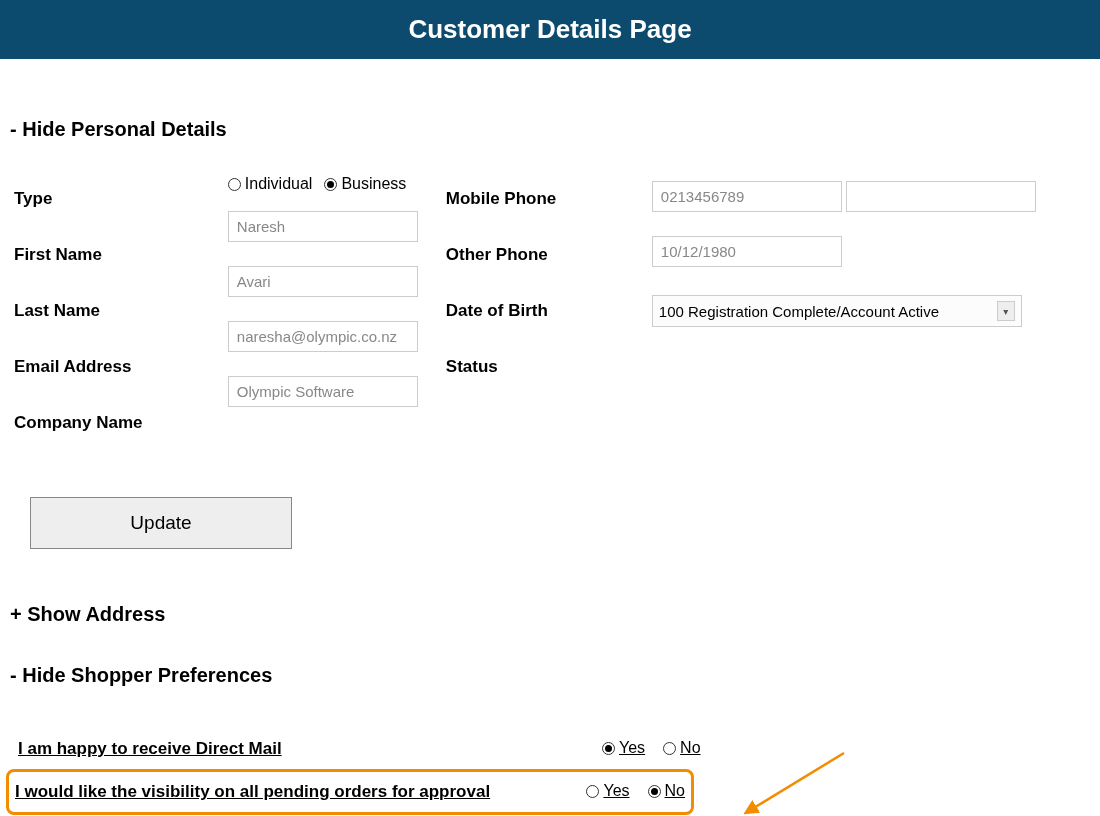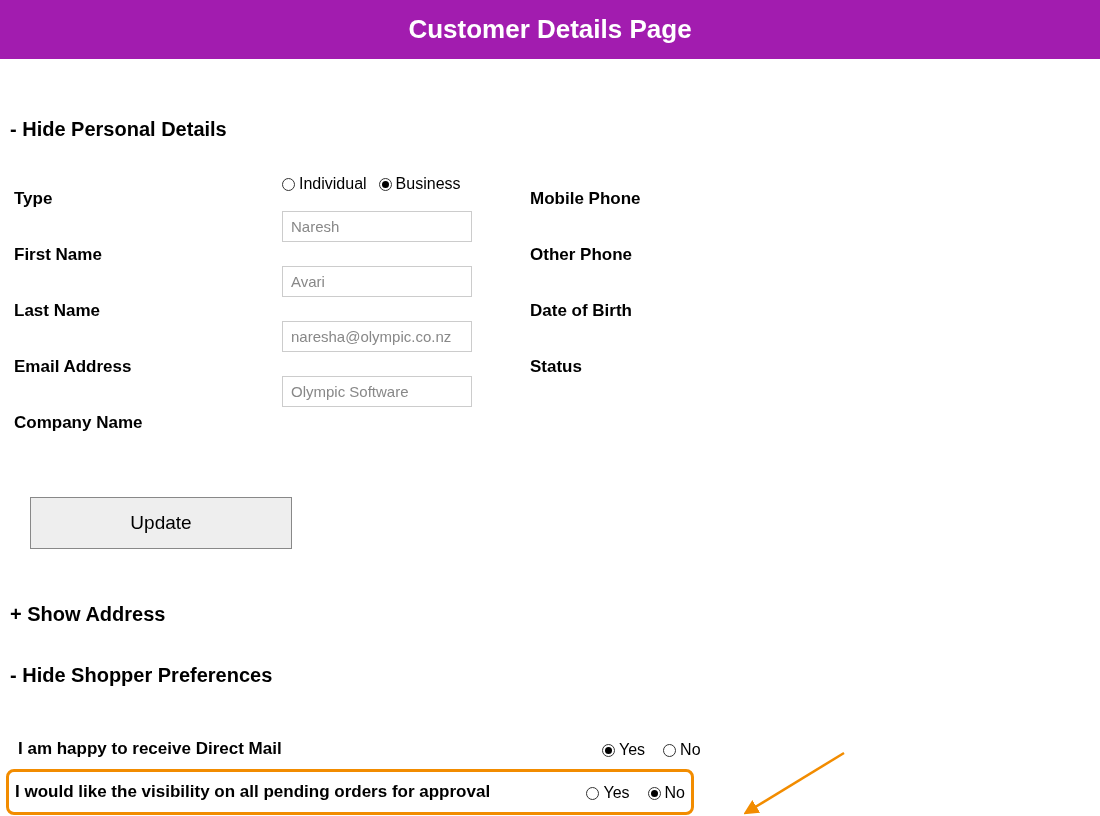--- a/index.html
+++ b/index.html
@@ -5,21 +5,21 @@
   * { box-sizing: border-box; }
   body {
     margin: 0;
     font-family: Arial, Helvetica, sans-serif;
     font-size: 16px;
     color: #000;
     background: #fff;
     width: 1100px;
   }
   .header {
-    background: #a21caf;
+    background: #0c4a6e;
     color: #fff;
     text-align: center;
     padding: 14px 0;
     font-size: 26px;
     font-weight: bold;
   }
   .section-toggle {
     font-size: 20px;
     font-weight: bold;
     padding: 4px 0 4px 10px;
@@ -118,23 +118,24 @@
     margin-top: 28px;
     cursor: pointer;
   }
   .prefs {
     margin-top: 38px;
     padding-left: 14px;
     position: relative;
   }
   .pref-row {
     display: flex;
-    align-items: flex-end;
+    align-items: flex-start;
     padding: 10px 4px;
     gap: 24px;
+    text-decoration: underline;
   }
   .pref-label {
     width: 560px;
     font-weight: bold;
     font-size: 17px;
   }
   .pref-radios {
     display: flex;
     gap: 18px;
     align-items: center;
@@ -190,20 +191,31 @@
     <input class="text-input" value="Olympic Software" style="">
   </div>
 
   <div class="labels-col2">
     <div class="lbl">Mobile Phone</div>
     <div class="lbl">Other Phone</div>
     <div class="lbl">Date of Birth</div>
     <div class="lbl">Status</div>
   </div>
 
+  <div class="inputs-col2">
+    <div style="height:10px;"></div>
+    <input class="text-input" value="0213456789" style="">
+    <input class="text-input" value="" style="">
+    <input class="text-input" value="10/12/1980" style="">
+    <div style="height:4px;"></div>
+    <div class="status-select">
+      <span>100 Registration Complete/Account Active</span>
+      <span class="arrow">▾</span>
+    </div>
+  </div>
 </div>
 
 <div class="btn-update">Update</div>
 
 <div class="section-toggle">+ Show Address</div>
 
 <div class="section-toggle sm">- Hide Shopper Preferences</div>
 
 <div class="prefs">
   <svg class="arrow-annot" width="110" height="80">

